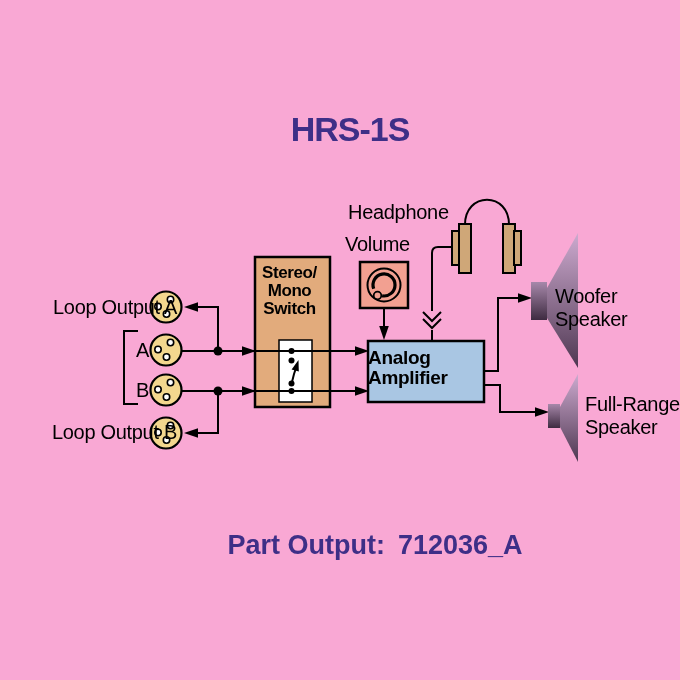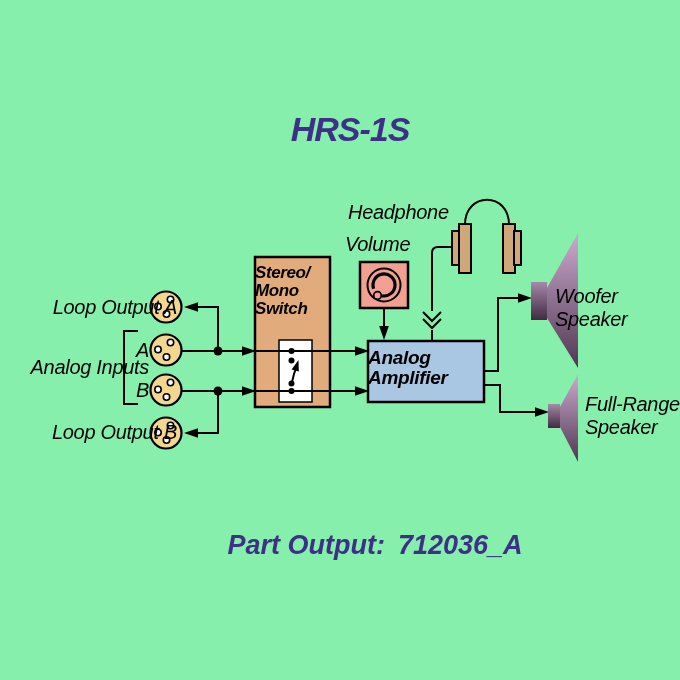--- a/index.html
+++ b/index.html
@@ -1,27 +1,27 @@
 <!DOCTYPE html>
 <html><head>
 <meta charset="utf-8">
 <style>
   html,body{margin:0;padding:0;background:#fff;}
-  .canvas{position:relative;width:680px;height:680px;background:#86efac;overflow:hidden;
-          font-family:"Liberation Sans",sans-serif;font-style:italic;}
+  .canvas{position:relative;width:680px;height:680px;background:#f9a8d4;overflow:hidden;
+          font-family:"Liberation Sans",sans-serif;}
   .art{position:absolute;left:0;top:0;}
   .lbl{position:absolute;font-size:20px;color:#000;letter-spacing:-0.3px;line-height:22px;white-space:nowrap;}
   .lbl.right{text-align:right;padding-left:30px;}
   .lbl.center{text-align:left;}
   .title{position:absolute;left:240px;top:110px;width:220px;text-align:center;
          font-size:34px;font-weight:bold;letter-spacing:-1px;color:#3e2f87;}
   .partnum{position:absolute;left:70px;top:530px;width:610px;text-align:center;
            font-size:27px;font-weight:bold;color:#3e2f87;white-space:nowrap;}
   .partnum .pn-label{margin-right:13px;}
-  .switch-label{position:absolute;left:255px;top:264px;width:69px;
+  .switch-label{position:absolute;left:255px;top:264px;width:69px;text-align:center;
                 font-size:17px;font-weight:bold;line-height:18px;letter-spacing:-0.4px;color:#000;}
   .amp-label{position:absolute;left:368px;top:348px;width:116px;text-align:left;
              font-size:19px;font-weight:bold;line-height:20px;letter-spacing:-0.3px;color:#000;}
   .two-line{line-height:23px;}
 </style>
 </head>
 <body>
 
 <div class="canvas">
 
@@ -127,21 +127,20 @@
     <g>
       <rect x="548" y="404" width="12" height="24" fill="url(#magGrad)"></rect>
       <polygon points="560,407 578,374 578,462 560,427" fill="url(#coneGrad)"></polygon>
     </g>
   </svg>
 
   <div class="title" style="color: rgb(62, 47, 135);">HRS-1S</div>
 
   <div class="lbl right" style="left:0;top:296px;width:147px;">Loop Output A</div>
   <div class="lbl center" style="left:136px;top:339px;width:16px;">A</div>
-  <div class="lbl right" style="left:0;top:356px;width:119px;">Analog Inputs</div>
   <div class="lbl center" style="left:136px;top:379px;width:16px;">B</div>
   <div class="lbl right" style="left:0;top:421px;width:147px;">Loop Output B</div>
 
   <div class="switch-label">
     <div>Stereo/</div>
     <div>Mono</div>
     <div>Switch</div>
   </div>
 
   <div class="lbl center" style="left:345px;top:233px;width:66px;">Volume</div>

